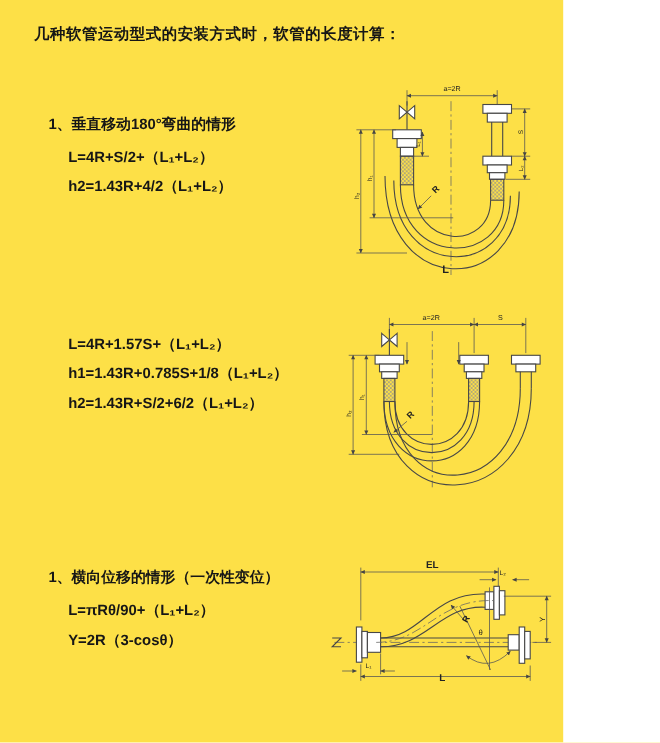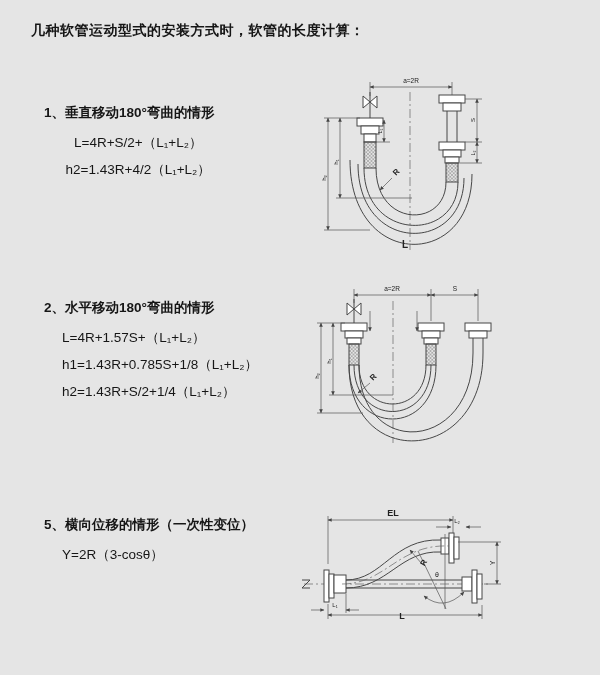--- a/index.html
+++ b/index.html
@@ -1,51 +1,51 @@
 <!DOCTYPE html>
 <html><head>
 <meta charset="utf-8">
 <style>
   html,body{margin:0;padding:0;background:#fff;}
-  .page{position:relative;width:600px;height:675px;background:#e5e5e5;overflow:hidden;
+  .page{position:relative;width:512px;height:675px;background:#fde047;overflow:hidden;
         font-family:"Liberation Sans","DejaVu Sans",sans-serif;color:#161616;}
   .title{position:absolute;left:31px;top:22px;font-size:14px;font-weight:bold;letter-spacing:.5px;white-space:nowrap;}
   .sec{position:absolute;left:44px;}
   .sec .heading{font-size:13.5px;font-weight:bold;margin-bottom:7px;white-space:nowrap;}
-  .sec .formula{font-size:13.5px;margin-left:18px;line-height:27px;white-space:nowrap;}
+  .sec .formula{font-size:13.5px;margin-left:18px;line-height:27px;white-space:nowrap;font-weight:bold;}
   svg{position:absolute;}
   svg text{font-family:"Liberation Sans","DejaVu Sans",sans-serif;fill:#222;}
   .dln{stroke:#555;stroke-width:.7;fill:none;}
   .drw{stroke:#474747;stroke-width:1;fill:none;}
   .drwf{stroke:#474747;stroke-width:1;fill:#fff;}
   .cl{stroke:#666;stroke-width:.7;fill:none;stroke-dasharray:9 3 2 3;}
   .hose{stroke:#474747;stroke-width:1;fill:none;}
 </style>
 </head>
 <body>
 
 <div class="page">
 
   <div class="title">几种软管运动型式的安装方式时，软管的长度计算：</div>
 
-  <div class="sec" style="top:104px;text-align:center;">
+  <div class="sec" style="top:104px;">
     <div class="heading">1、垂直移动180°弯曲的情形</div>
     <div class="formula">L=4R+S/2+（L₁+L₂）</div>
     <div class="formula">h2=1.43R+4/2（L₁+L₂）</div>
   </div>
 
   <div class="sec" style="top:299px;">
-    <div class="heading">2、水平移动180°弯曲的情形</div>
     <div class="formula">L=4R+1.57S+（L₁+L₂）</div>
     <div class="formula">h1=1.43R+0.785S+1/8（L₁+L₂）</div>
-    <div class="formula">h2=1.43R+S/2+1/4（L₁+L₂）</div>
+    <div class="formula">h2=1.43R+S/2+6/2（L₁+L₂）</div>
   </div>
 
   <div class="sec" style="top:516px;">
-    <div class="heading">5、横向位移的情形（一次性变位）</div>
+    <div class="heading">1、横向位移的情形（一次性变位）</div>
+    <div class="formula">L=πRθ/90+（L₁+L₂）</div>
     <div class="formula">Y=2R（3-cosθ）</div>
   </div>
 
   <svg style="left:312px;top:70px;" width="280" height="188" viewBox="0 0 280 188">
     <defs>
       <marker id="arr1" viewBox="0 0 8 8" markerWidth="7" markerHeight="7" refX="6.5" refY="4" orient="auto-start-reverse">
         <path d="M0.5,1 L7,4 L0.5,7 Z" fill="#444"></path>
       </marker>
       <pattern id="braid1" width="3.5" height="3.5" patternUnits="userSpaceOnUse">
         <path d="M0,0 L3.5,3.5 M3.5,0 L0,3.5" stroke="#909090" stroke-width=".6"></path>

